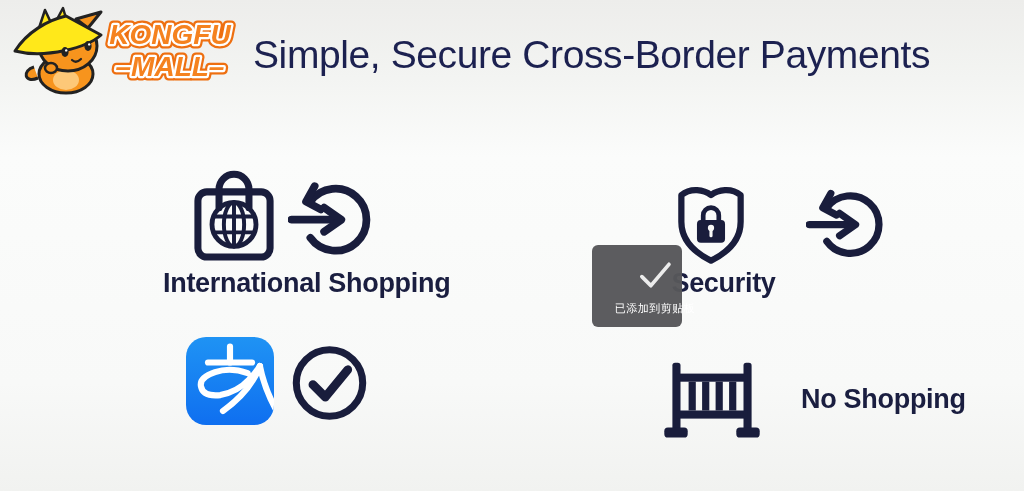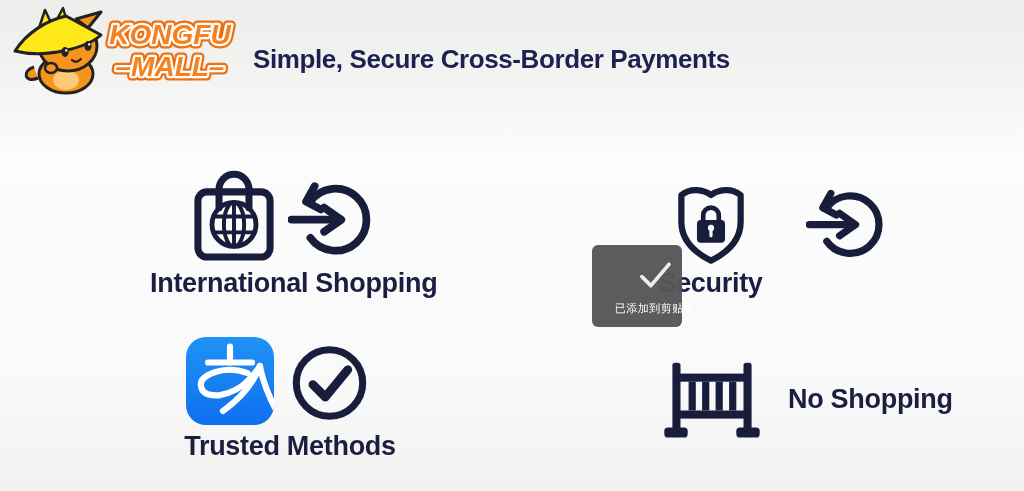--- a/index.html
+++ b/index.html
@@ -10,30 +10,30 @@
     position:relative; width:1024px; height:491px;
     background:linear-gradient(180deg,#ededeb 0%,#f3f4f2 16%,#fbfcfb 32%,#f8f9f8 78%,#f1f2f0 100%);
     overflow:hidden;
   }
 
   
   .header { position:absolute; left:0; top:0; width:988px; height:100px;padding-left:32px; }
   .mascot { position:absolute; left:8px; top:4px; width:100px; height:92px; }
   .brand-text { position:absolute; left:94px; top:14px; width:150px; height:78px; }
   .page-title {
-    position:absolute; left:253px; top:44px;
-    font-size:26px; font-weight:700; color:#1c2150; letter-spacing:-0.4px;
+    position:absolute; left:253px; top:33px;
+    font-size:39px; font-weight:400; color:#1c2150; letter-spacing:-0.4px;
     white-space:nowrap;
   }
 
   
   .icon { position:absolute; }
   .feature-label {
     position:absolute; font-size:27px; font-weight:700; color:#1a1e40;
-    letter-spacing:-0.3px; text-align:center; white-space:nowrap;
+    letter-spacing:-0.3px; text-align:center; white-space:nowrap;margin-left:13px;
   }
   #label-shopping { left:150px; top:268px; width:280px; }
   #label-security { left:628px; top:268px; width:165px; }
   #label-trusted  { left:150px; top:431px; width:280px; }
   #label-barriers { left:788px; top:384px; text-align:left; }
 
   .alipay-tile {
     position:absolute; left:186px; top:337px; width:88px; height:88px;
     border-radius:20px; overflow:hidden;
     background:linear-gradient(180deg,#1f93f4 0%,#0f6ff0 100%);
@@ -145,21 +145,20 @@
     </svg>
   </div>
 
   <svg class="icon" style="left:288px; top:341px;" width="83" height="84" viewBox="0 0 100 100">
     <g stroke="#191d3c" fill="none" stroke-linecap="round" stroke-linejoin="round">
       <circle cx="50" cy="50" r="40" stroke-width="8.5"></circle>
       <path d="M30,52 L45,67 L72,34" stroke-width="10.5"></path>
     </g>
   </svg>
 
-  <div class="feature-label" id="label-trusted">Trusted Methods</div>
 
   <svg class="icon" style="left:662px; top:352px;" width="100" height="90" viewBox="0 0 110 100">
     <g fill="#191d3c">
       <rect x="11" y="12" width="9" height="76" rx="3"></rect>
       <rect x="90" y="12" width="9" height="76" rx="3"></rect>
       <rect x="2" y="84" width="26" height="11" rx="4"></rect>
       <rect x="82" y="84" width="26" height="11" rx="4"></rect>
       <rect x="16" y="24" width="78" height="9"></rect>
       <rect x="16" y="65" width="78" height="9"></rect>
       <rect x="29" y="33" width="8" height="32"></rect>

